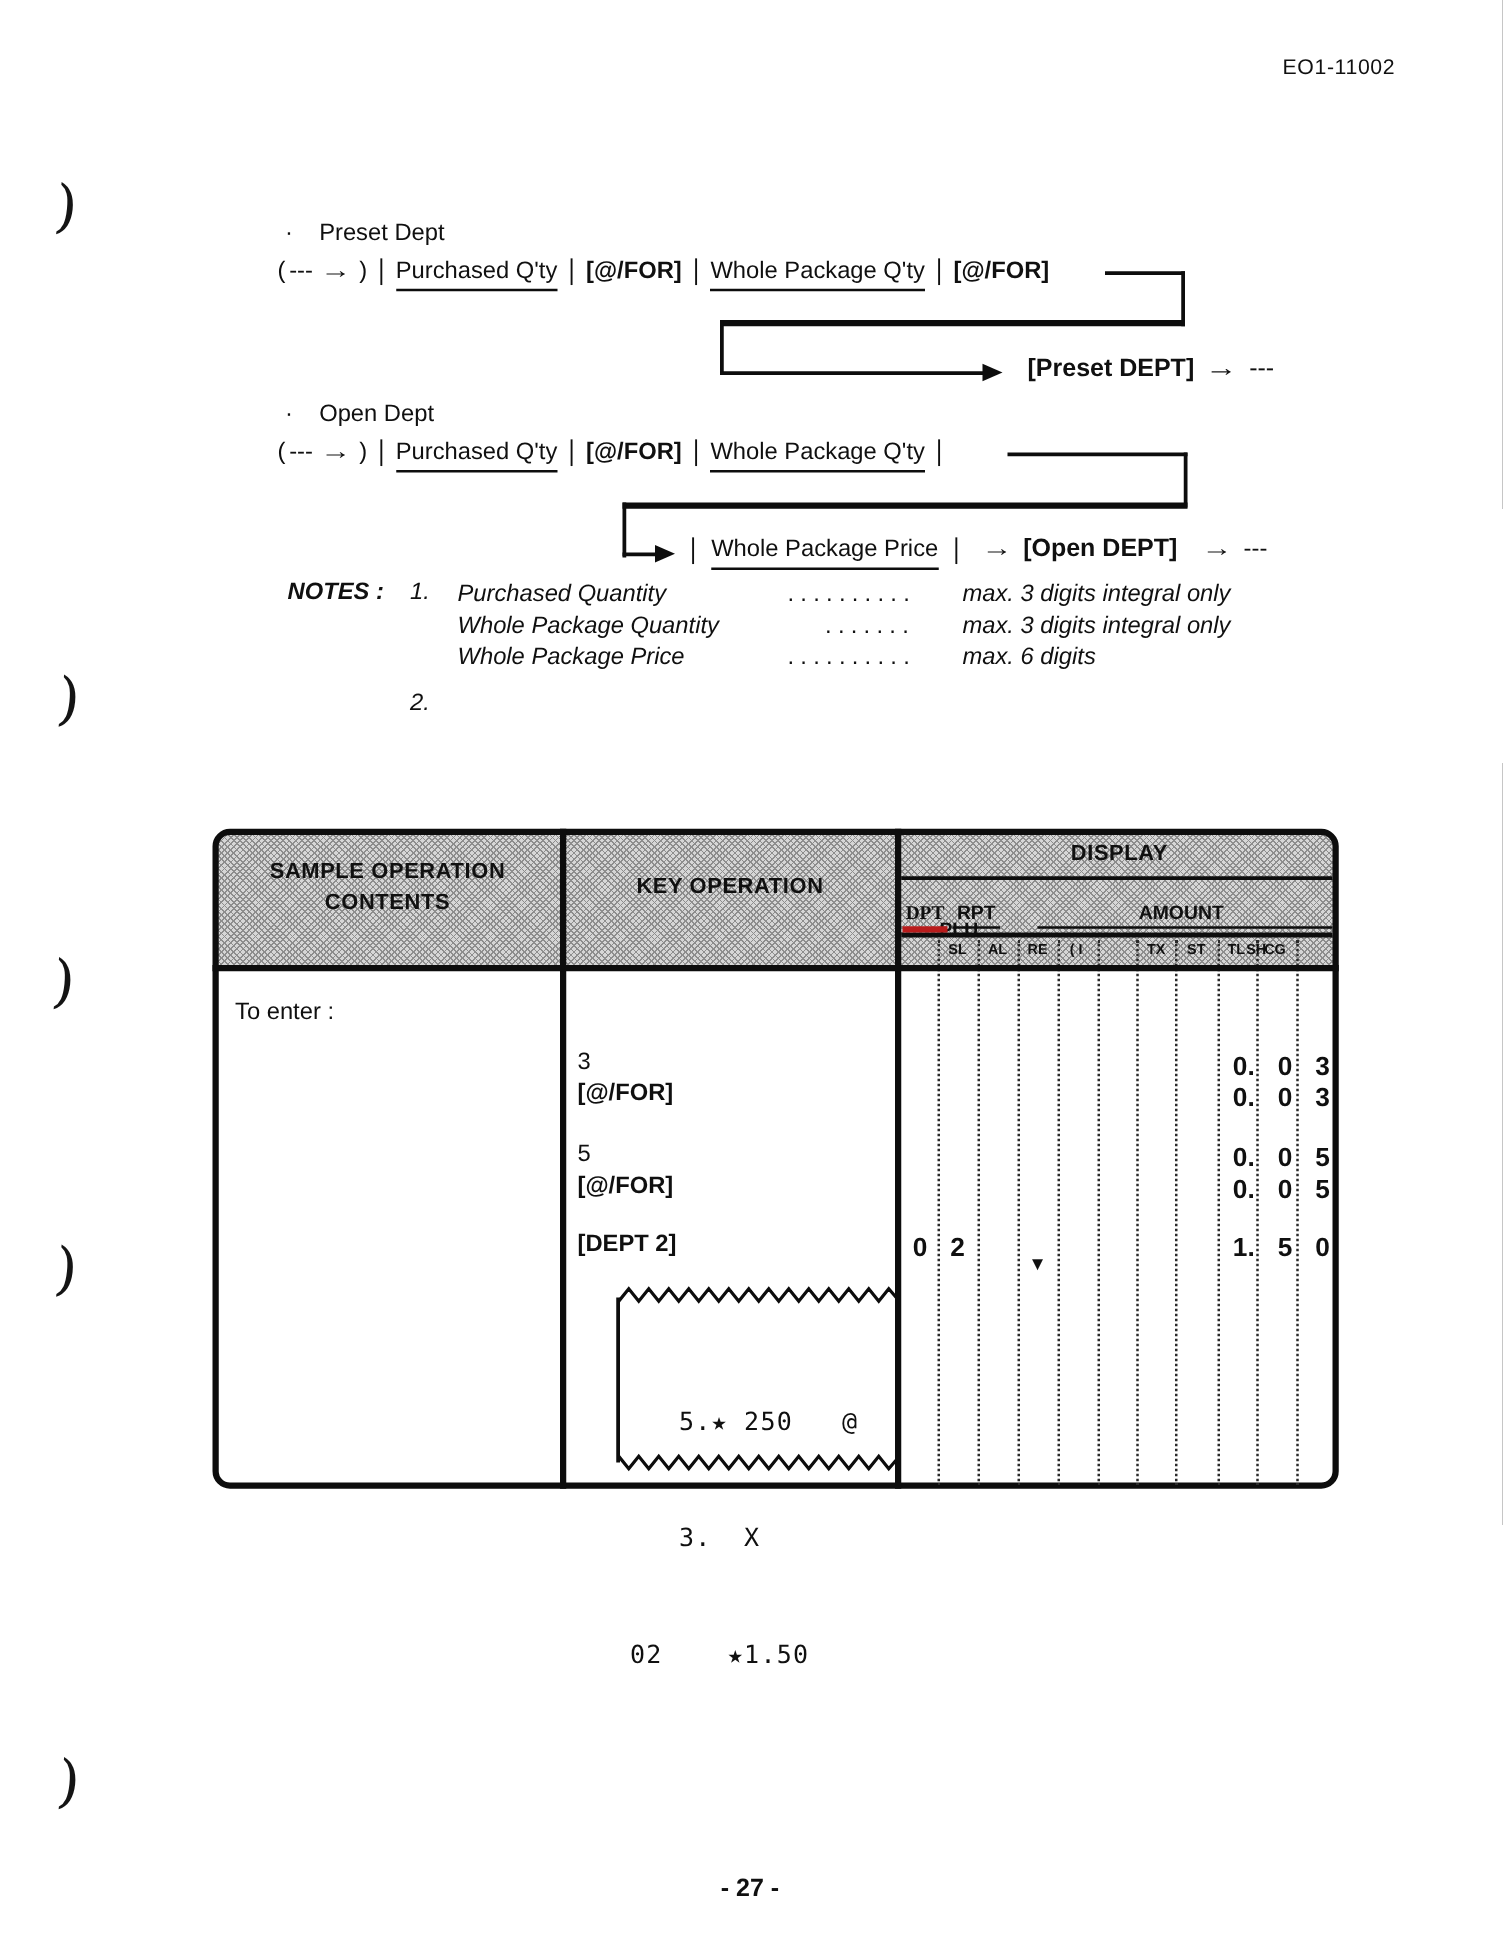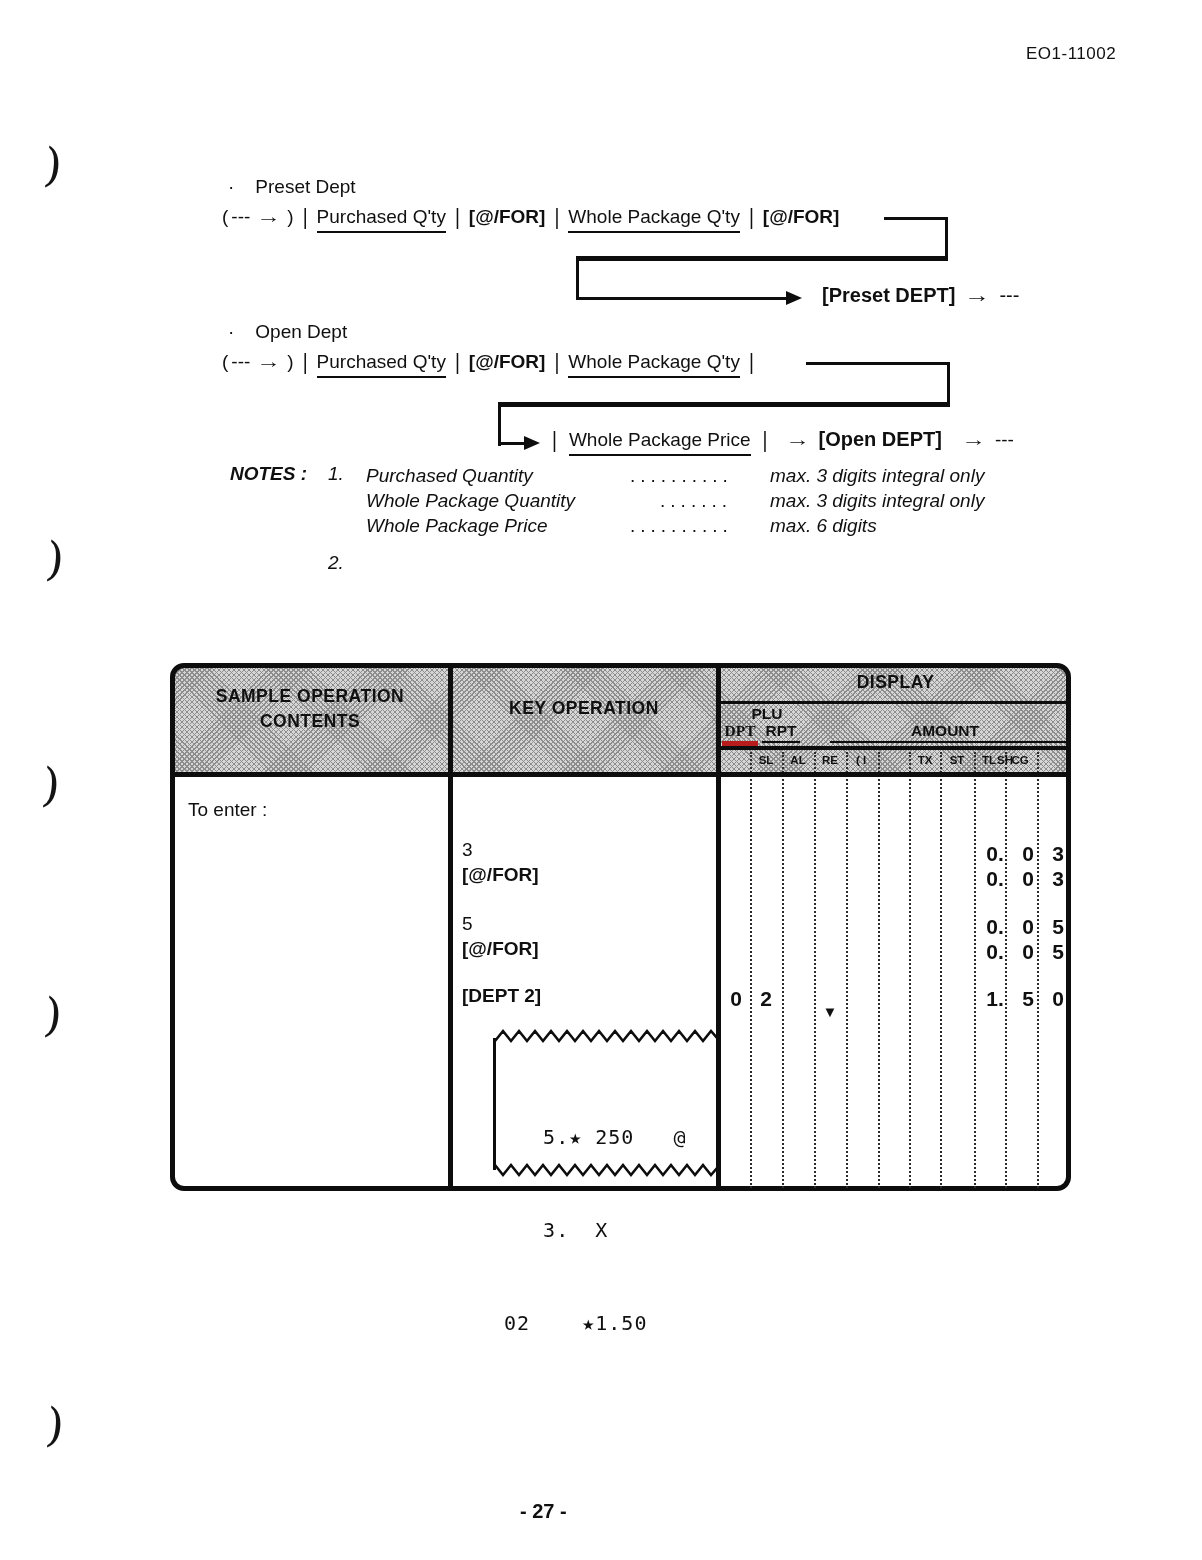--- a/index.html
+++ b/index.html
@@ -165,21 +165,21 @@
   <div class="bar" style="left:830px;top:741px;width:236px;height:2px;"></div>
   <div class="bar" style="left:721px;top:746px;width:345px;height:4px;"></div>
   <div class="bar" style="left:170px;top:772px;width:901px;height:5px;"></div>
 
   <div class="hdr" style="left:175px;top:684px;width:270px;">
     <div>SAMPLE OPERATION</div>
     <div>CONTENTS</div>
   </div>
   <div class="hdr" style="left:455px;top:696px;width:258px;">KEY OPERATION</div>
   <div class="hdr" style="left:723px;top:670px;width:345px;">DISPLAY</div>
-  <div class="subhdr" style="left:737px;top:705px;width:60px;">PLU</div>
+  <div class="subhdr" style="left:737px;top:736px;width:60px;">PLU</div>
   <div class="subhdr" style="left:722px;top:722px;width:36px;border-bottom:5px solid #b91c1c;padding-bottom:1px;font-family:Liberation Serif, serif;">DPT</div>
   <div class="subhdr" style="left:762px;top:722px;width:38px;border-bottom:2px solid #0d0d0d;padding-bottom:1px;">RPT</div>
   <div class="subhdr" style="left:860px;top:722px;width:170px;">AMOUNT</div>
 
   <span class="ind" style="left:750px;top:754px;">SL</span>
   <span class="ind" style="left:782px;top:754px;">AL</span>
   <span class="ind" style="left:814px;top:754px;">RE</span>
   <span class="ind" style="left:845px;top:754px;">( I</span>
   <span class="ind" style="left:909px;top:754px;text-align:center;">TX</span>
   <span class="ind" style="left:941px;top:754px;">ST</span>
@@ -225,15 +225,15 @@
   </svg>
   <svg class="abs" style="left:495px;top:1162px;" width="222" height="16">
     <polyline points="0,3 8,13 16,3 24,13 32,3 40,13 48,3 56,13 64,3 72,13 80,3 88,13 96,3 104,13 112,3 120,13 128,3 136,13 144,3 152,13 160,3 168,13 176,3 184,13 192,3 200,13 208,3 216,13 222,6" fill="none" stroke="#0d0d0d" stroke-width="2.6"></polyline>
   </svg>
   <div class="abs mono" style="left:504px;top:1060px;font-size:20px;line-height:31px;letter-spacing:1px;">
     <div>   5.★ 250   @</div>
     <div>   3.  X</div>
     <div>02    ★1.50</div>
   </div>
 
-  <div class="abs b" style="left:520px;top:1500px;width:160px;text-align:left;font-size:20px;">- 27 -</div>
+  <div class="abs b" style="left:520px;top:1500px;width:160px;text-align:center;font-size:20px;">- 27 -</div>
 
 </div>
 
 </body></html>

